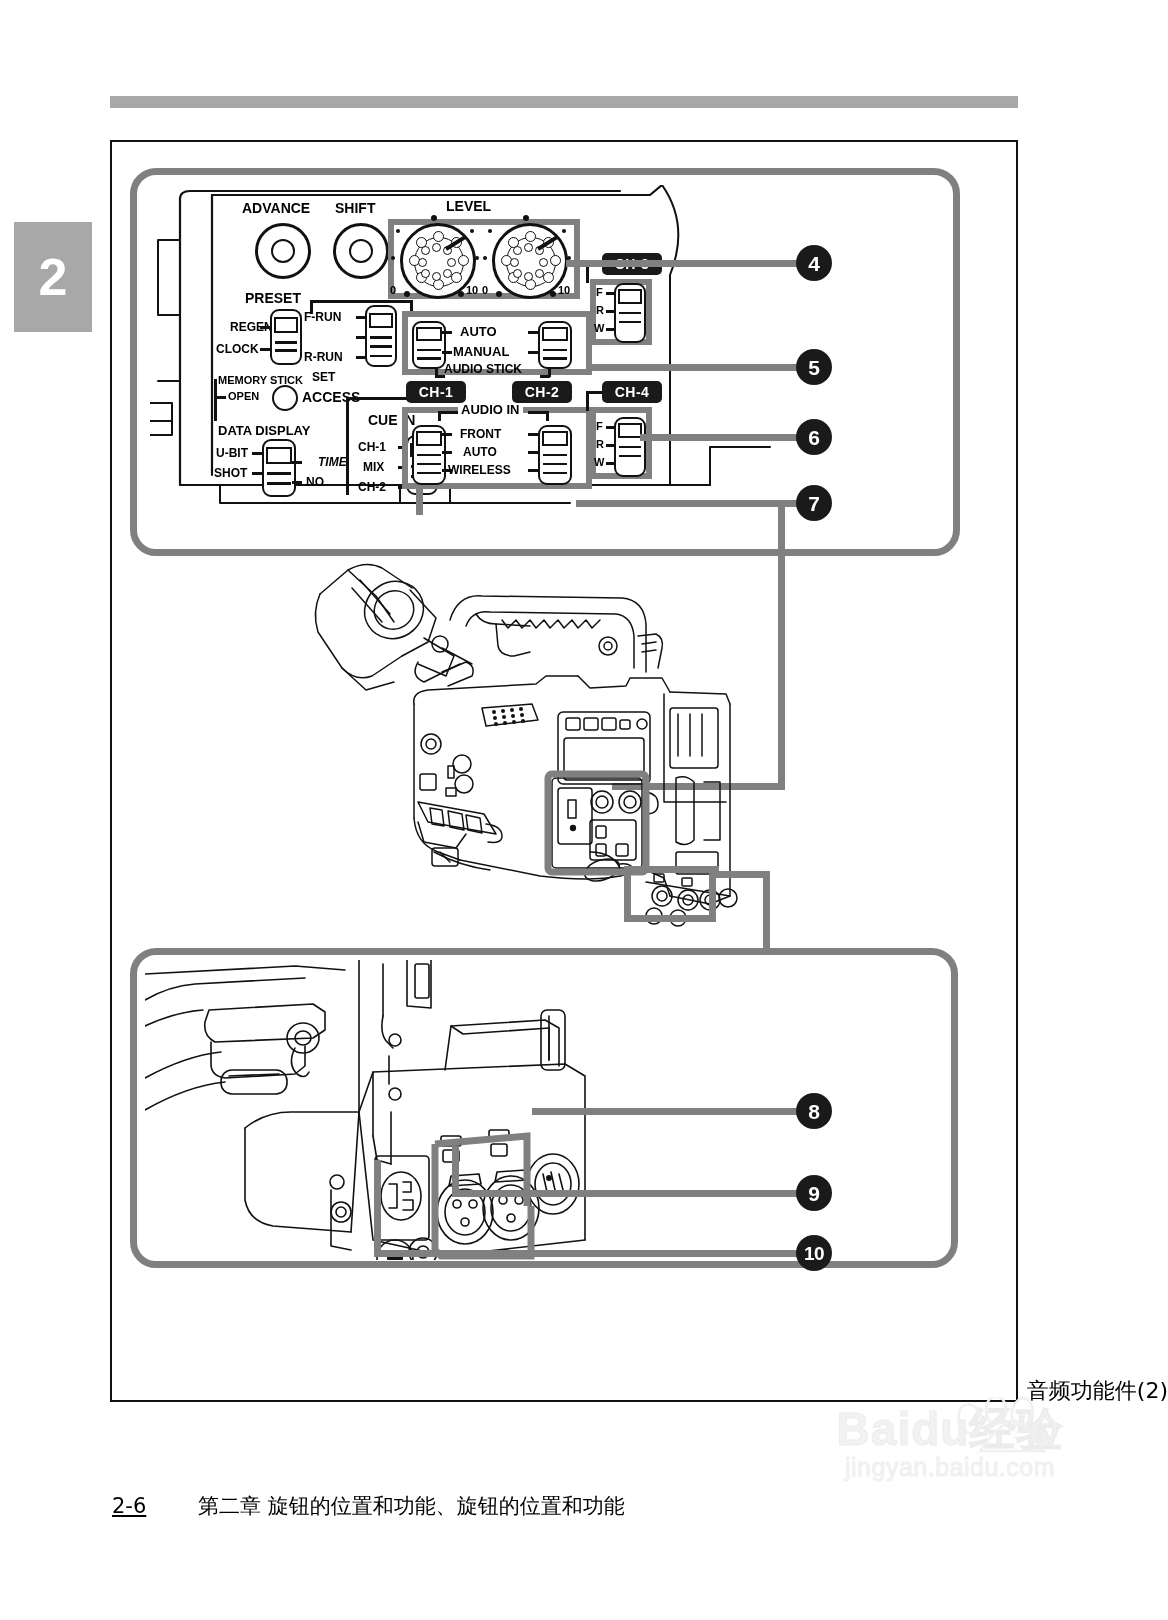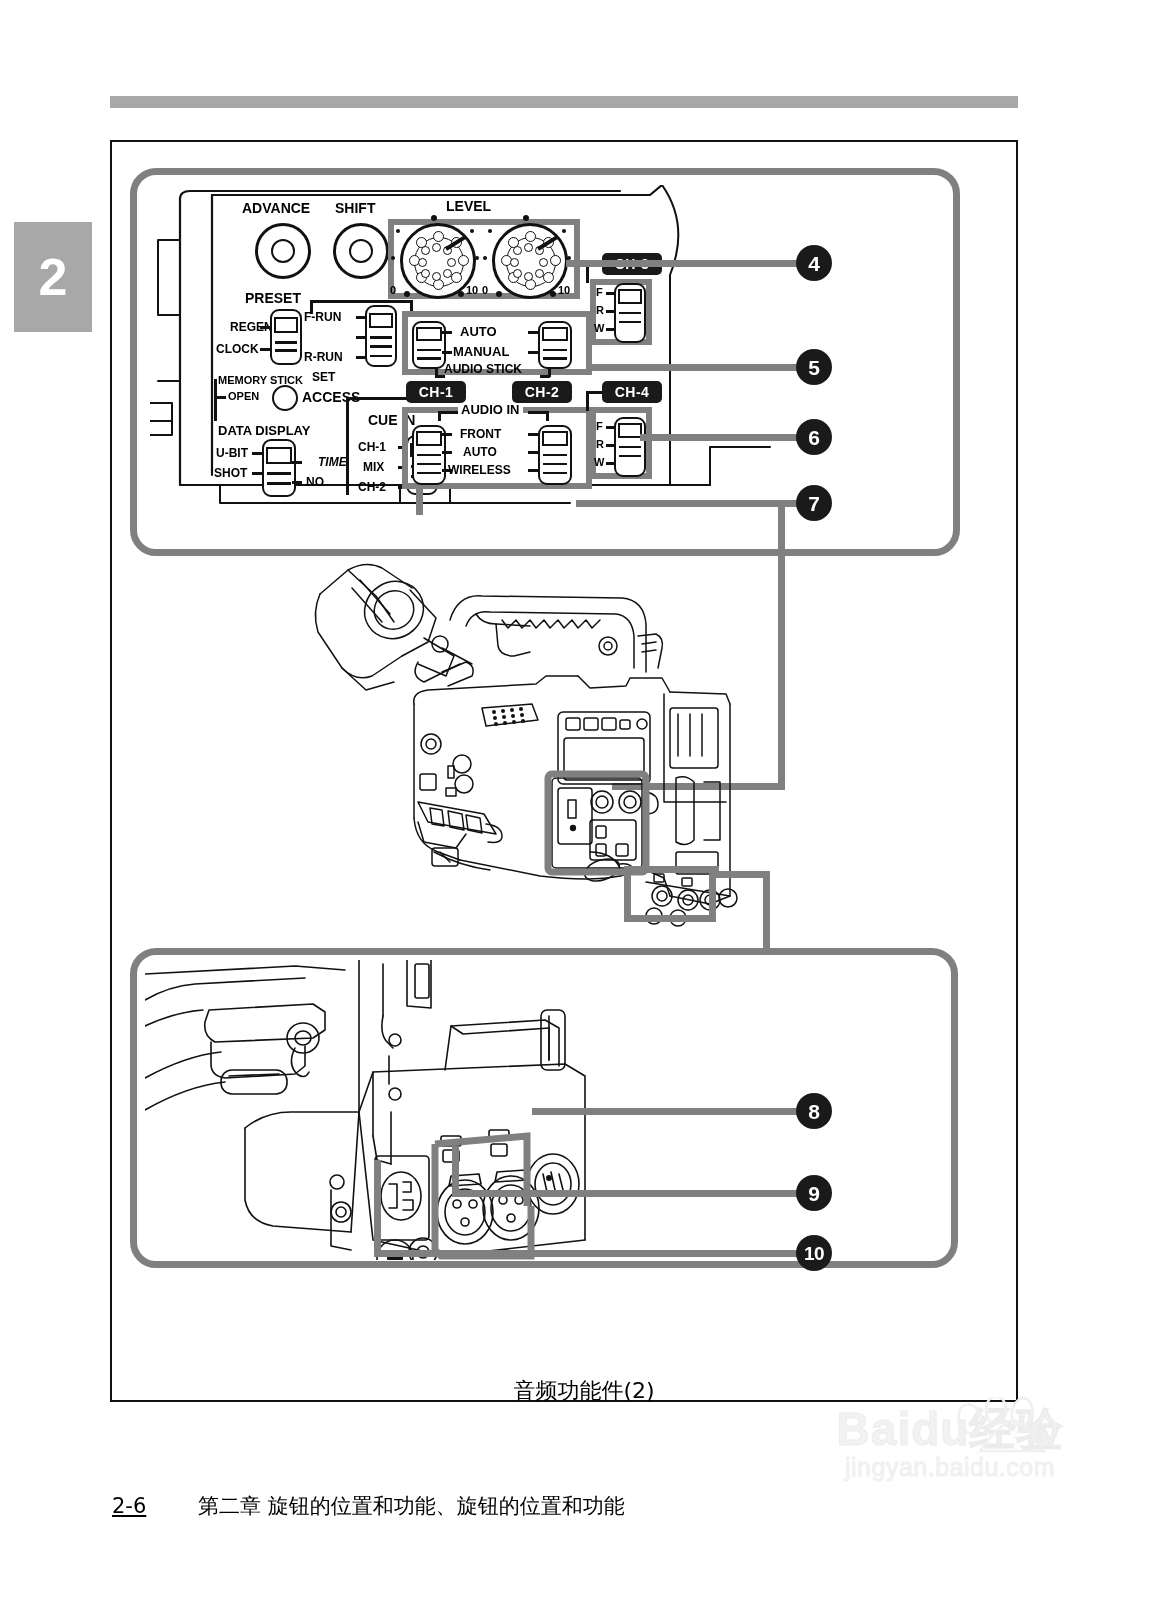--- a/index.html
+++ b/index.html
@@ -71,21 +71,21 @@
   
   .rbtn{position:absolute;border:3px solid #111;border-radius:50%;background:#fff;}
   .rbtn::after{content:"";position:absolute;left:26%;top:26%;width:48%;height:48%;border:2.5px solid #111;border-radius:50%;box-sizing:border-box;}
   .accesslamp{position:absolute;border:2.5px solid #111;border-radius:50%;background:#fff;}
 
   
   .illus{position:absolute;}
   .illus svg{display:block;}
 
   
-  #caption{left:0;top:1376px;width:1168px;text-align:center;font-size:22px;
+  #caption{left:0;top:1376px;width:1168px;text-align:right;font-size:22px;
            font-family:"DejaVu Sans","Liberation Sans",sans-serif;}
   #footer{left:112px;top:1492px;font-size:21px;
           font-family:"DejaVu Sans","Liberation Sans",sans-serif;}
   #footer .pg{display:inline-block;width:86px;text-decoration:underline;}
 
   
   #watermark{left:800px;top:1405px;width:300px;text-align:center;user-select:none;}
   #watermark .wm-main{
     font-size:46px;font-weight:bold;color:#f2f2f2;
     -webkit-text-stroke:1px #ececec;line-height:1.05;letter-spacing:1px;

